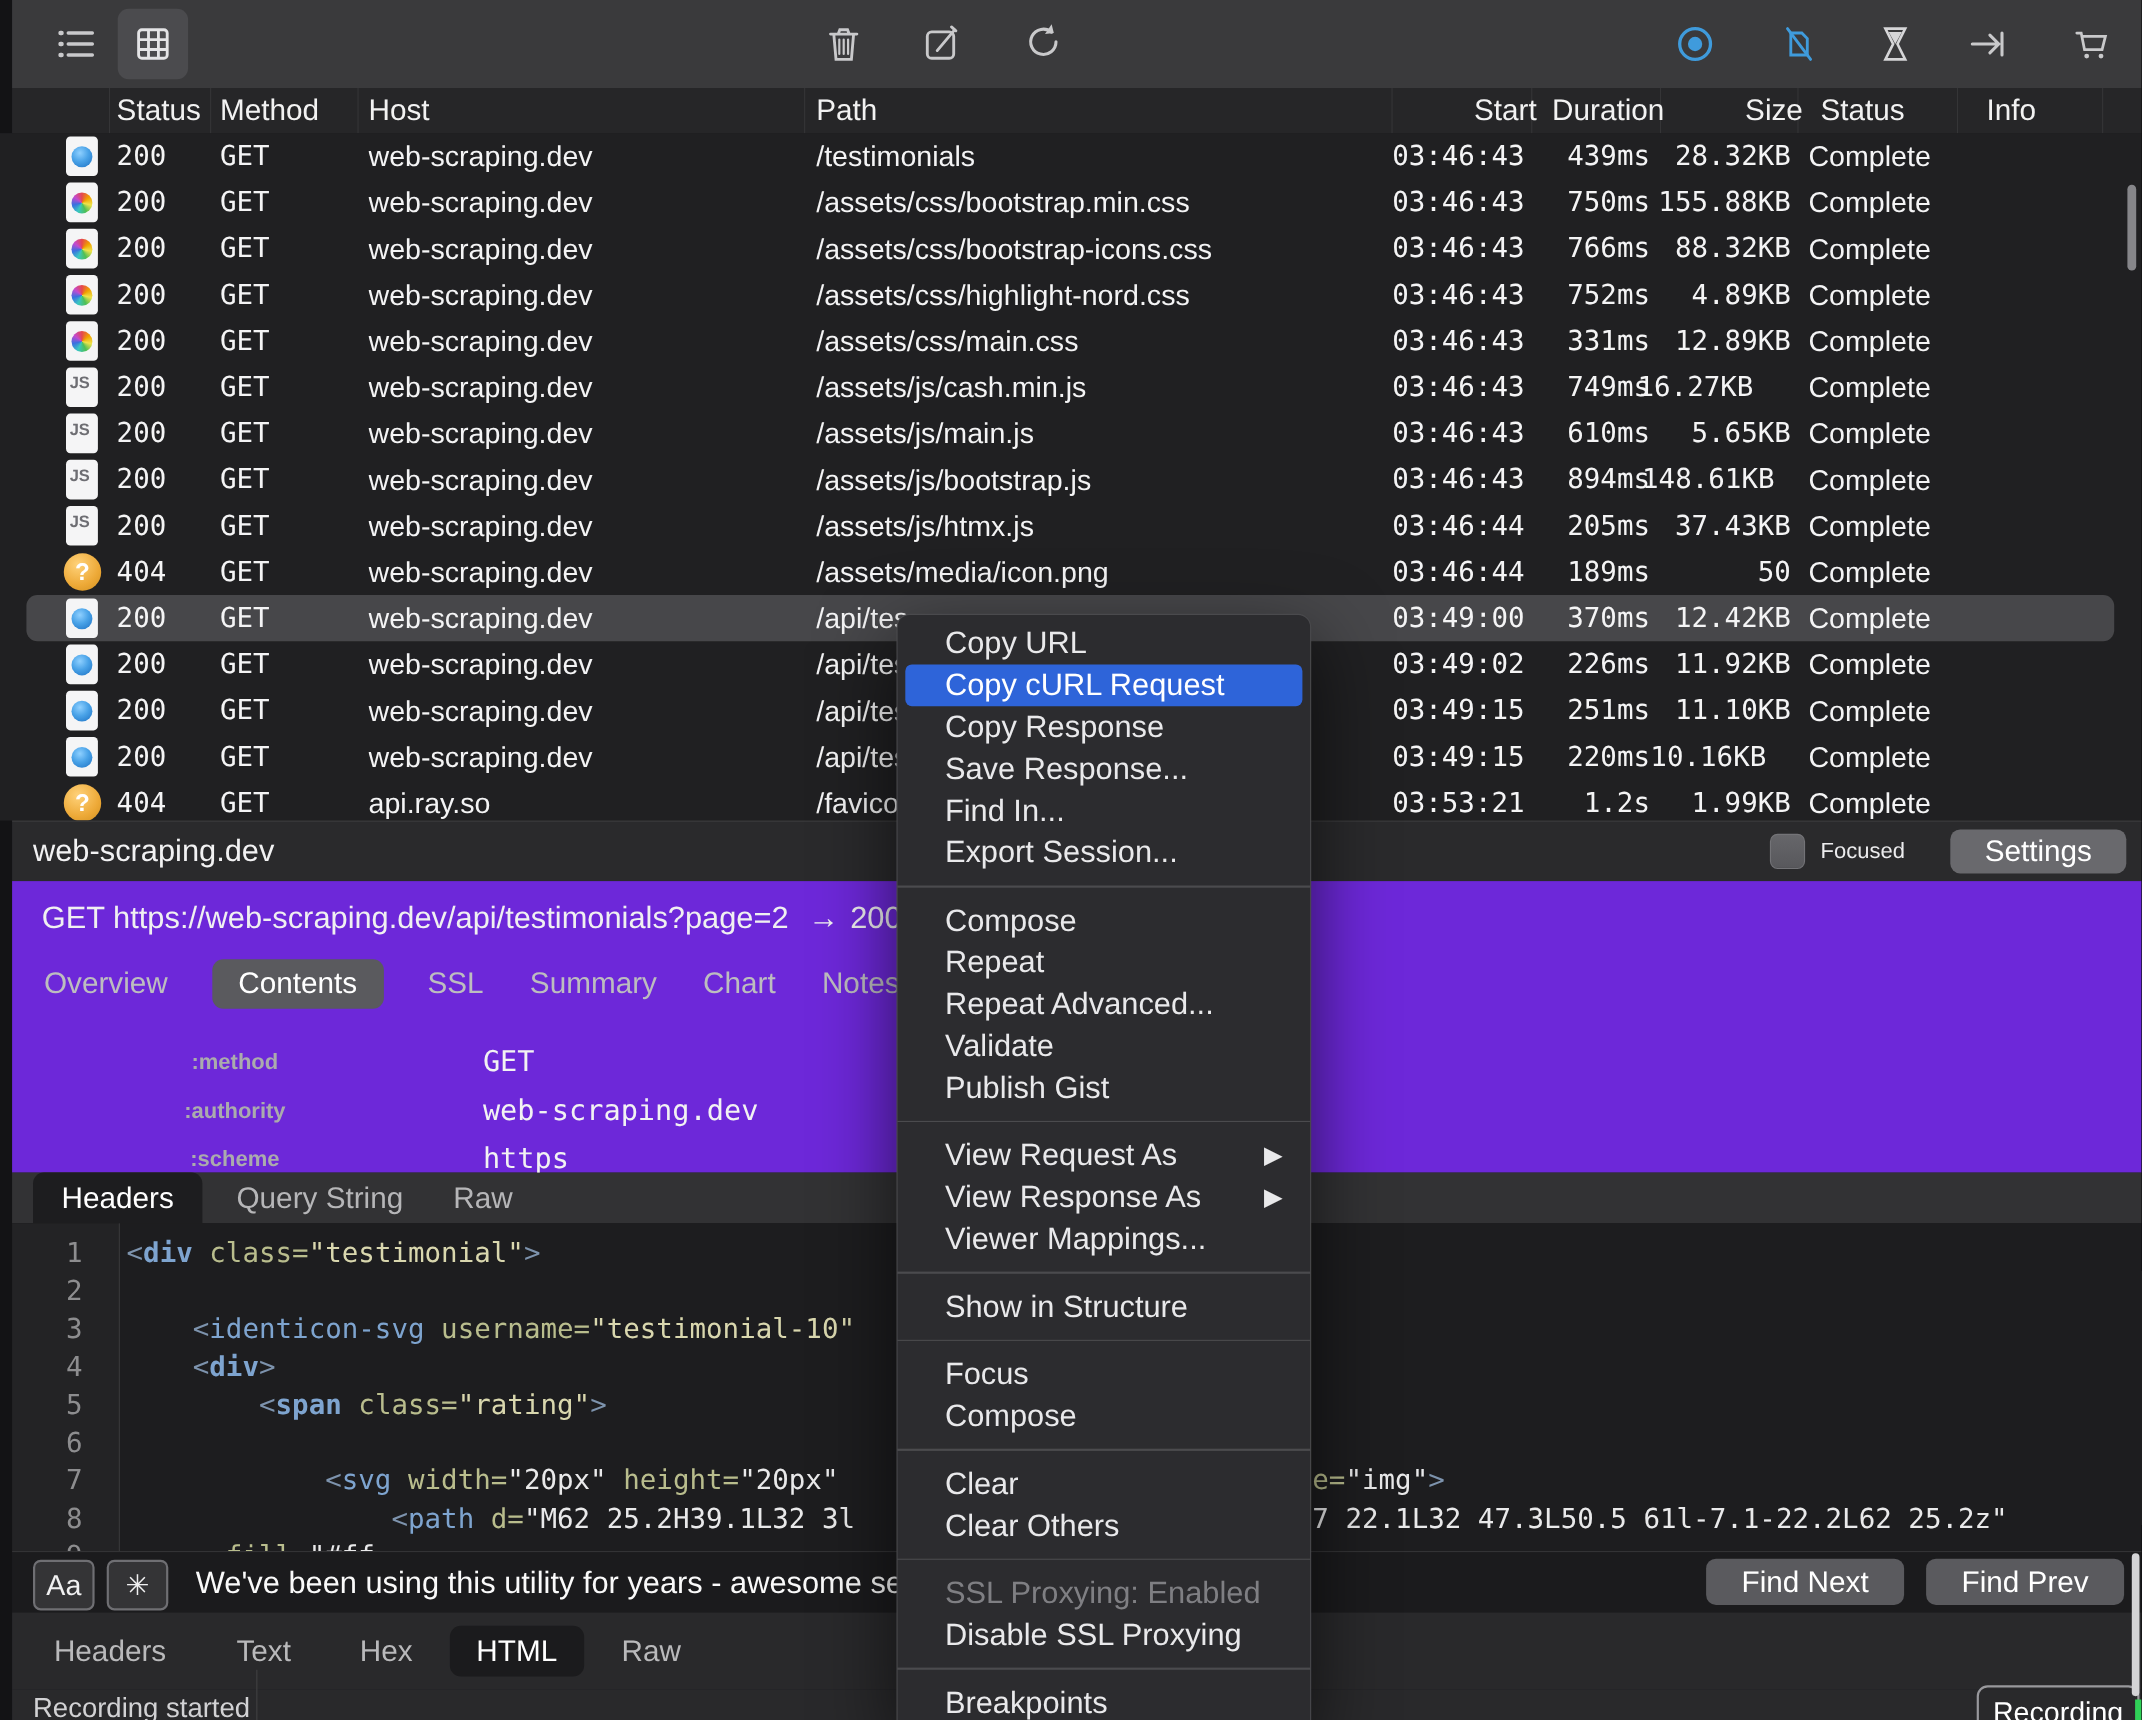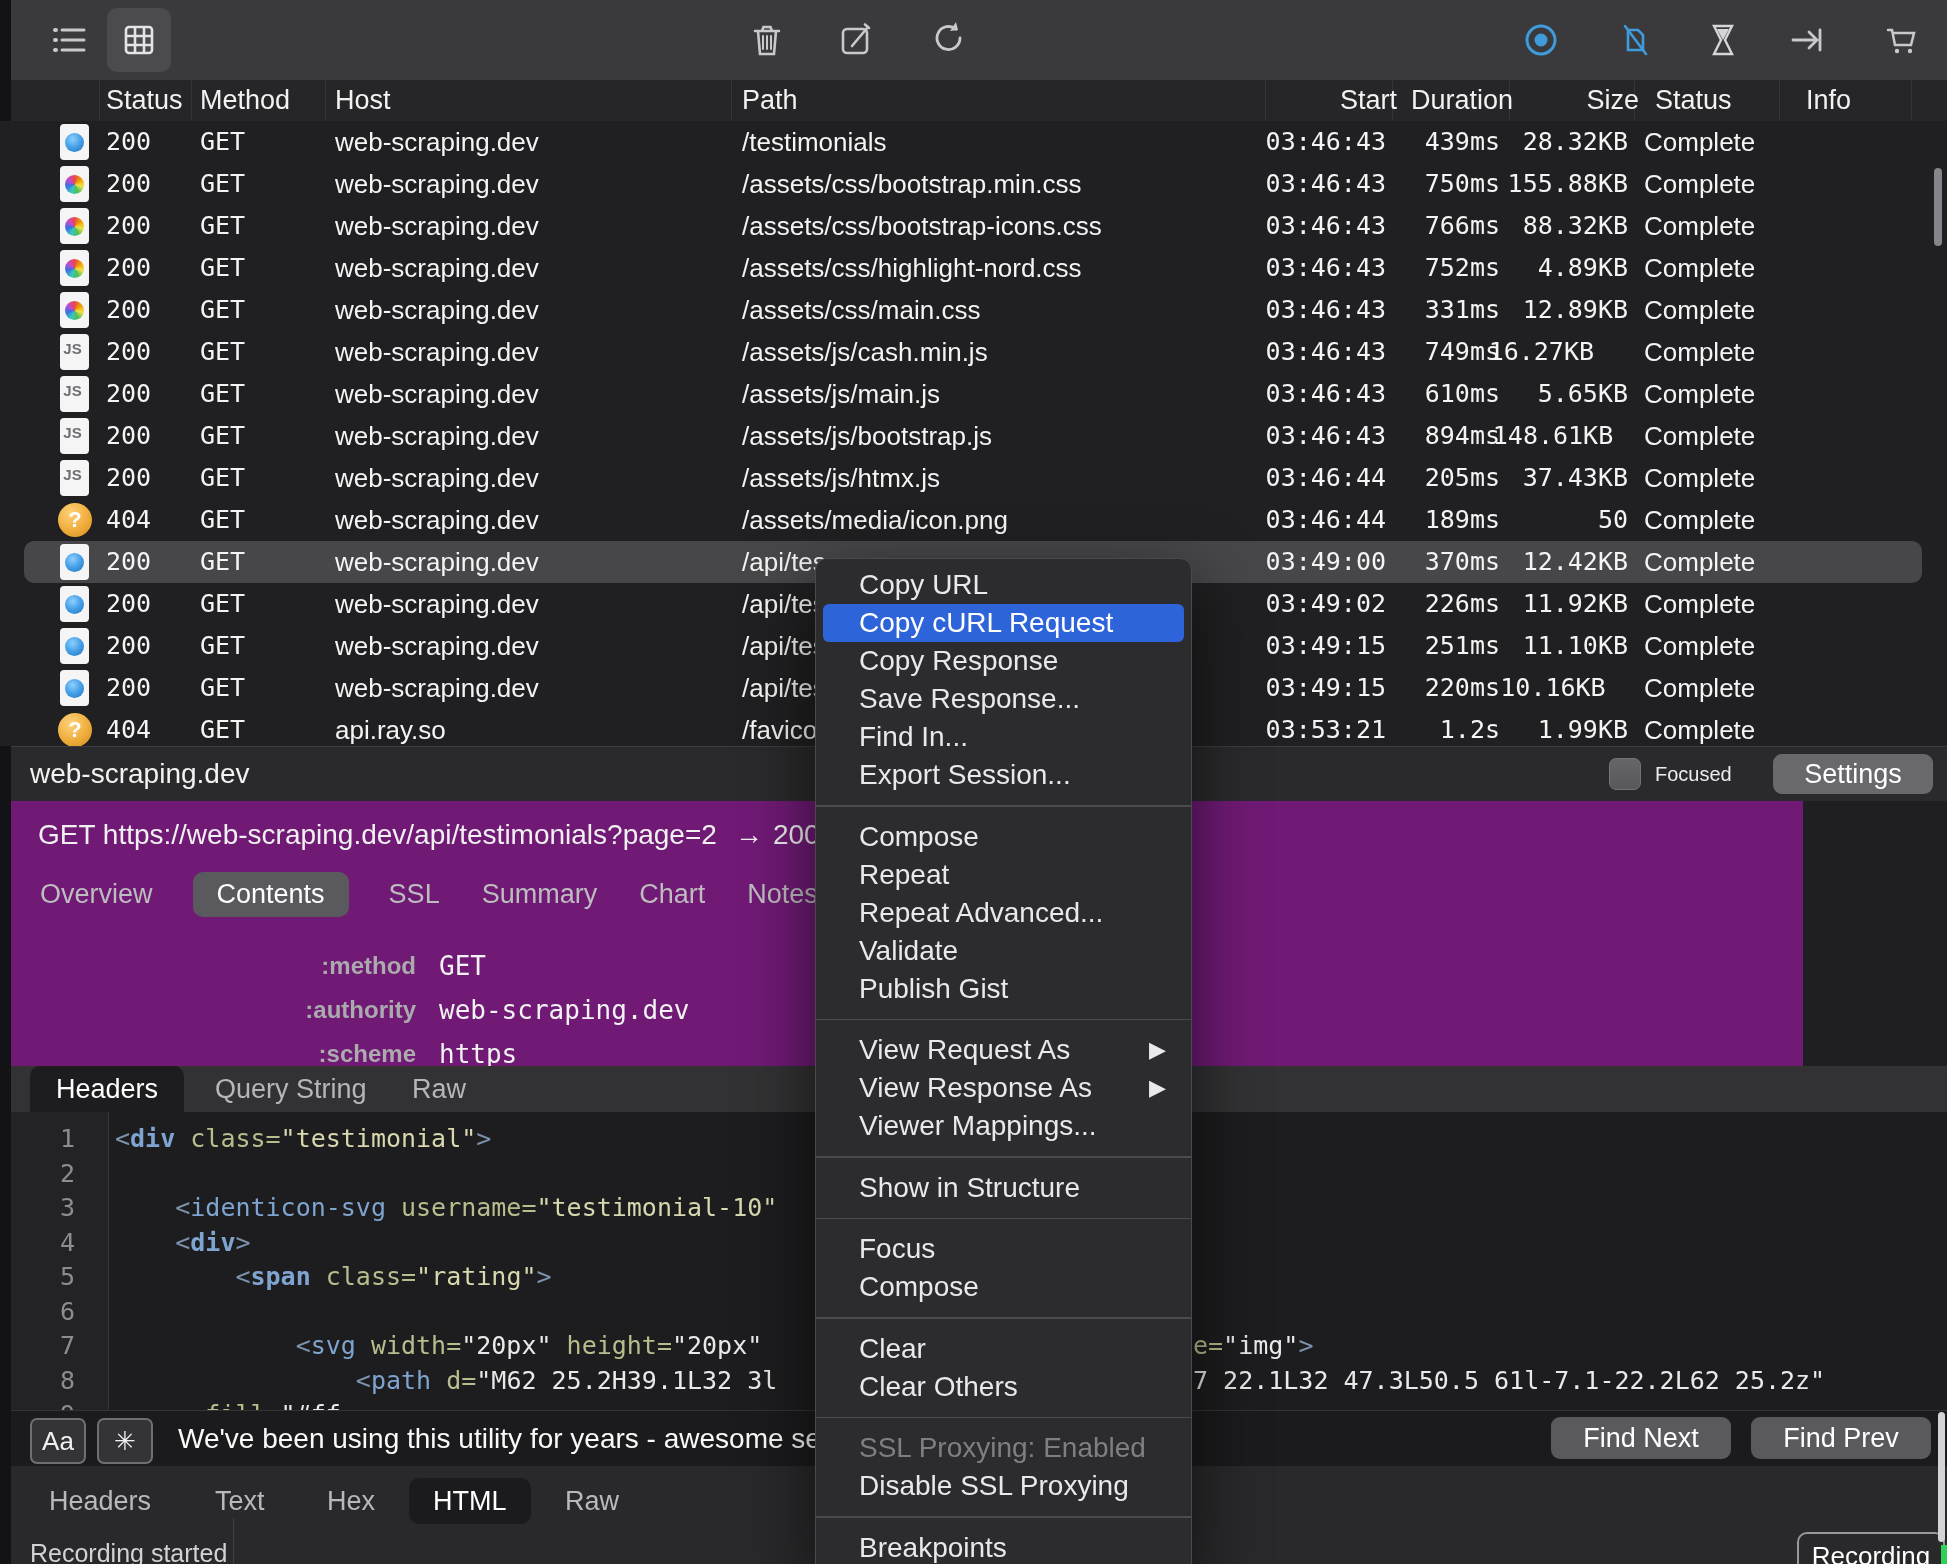--- a/index.html
+++ b/index.html
@@ -34,28 +34,28 @@
   .jslabel{position:absolute;left:0;top:7px;width:29px;text-align:center;font-family:"Liberation Sans",sans-serif;font-weight:bold;font-size:15px;color:#6e6e73;}
   .qcirc{position:absolute;left:0;top:2px;width:34px;height:34px;border-radius:50%;background:radial-gradient(circle at 38% 30%,#ffd27a,#eda califa 0,#eda937 60%,#d08f1f 100%);background:radial-gradient(circle at 38% 30%,#ffd27a,#eda937 60%,#d08f1f 100%);
          color:#fff;font-weight:bold;font-size:22px;text-align:center;line-height:34px;}
   
   .detail-top{position:absolute;left:11px;top:746px;width:1936px;height:54px;background:#2a2a2c;border-top:1px solid #3c3c3e;}
   .host-title{position:absolute;left:19px;top:0;height:54px;line-height:54px;font-size:28px;color:#f2f2f3;}
   .chk{position:absolute;left:1598px;top:11px;width:30px;height:30px;border-radius:7px;background:linear-gradient(#66666a,#58585c);border:1px solid #737377;}
   .chk-lb{position:absolute;left:1644px;top:0;height:54px;line-height:54px;font-size:20px;color:#ececee;}
   .btn{display:flex;align-items:center;justify-content:center;background:#69696d;border-radius:9px;color:#fff;}
   .settings-btn{position:absolute;left:1762px;top:7px;width:160px;height:40px;font-size:27px;}
-  .detail-body{position:absolute;left:11px;top:801px;width:1792px;height:265px;background:#701a75;}
+  .detail-body{position:absolute;left:11px;top:801px;width:1936px;height:265px;background:#6d28d9;}
   .req-line{position:absolute;left:27px;top:18px;font-size:28px;color:#f0f0f1;white-space:nowrap;}
   .req-arrow{color:#f0f0f1;padding:0 10px 0 18px;}
   .tabs{position:absolute;left:27px;top:70px;height:46px;display:flex;align-items:center;gap:38px;}
   .tab{font-size:27px;color:#bdbdbf;padding:7px 2px;}
   .tab.active{background:#5a5a5e;color:#ffffff;border-radius:10px;padding:7px 24px;}
   .kv{position:absolute;left:0;width:1000px;height:44px;}
-  .kv .k{position:absolute;left:0;width:405px;text-align:right;font-size:24px;font-weight:bold;color:#ababad;line-height:44px;}
+  .kv .k{position:absolute;left:0;width:405px;text-align:center;font-size:20px;font-weight:bold;color:#ababad;line-height:44px;}
   .kv .v{position:absolute;left:428px;font-family:"DejaVu Sans Mono",monospace;font-size:26px;color:#f2f2f3;line-height:44px;}
   
   .subbar{position:absolute;left:11px;top:1066px;width:1936px;height:46px;background:#323234;}
   .subtab{position:absolute;top:0;height:46px;line-height:46px;font-size:27px;color:#b6b6b8;padding:0 26px;}
   .subtab.active{background:#1d1d1f;color:#ffffff;border-radius:10px 10px 0 0;}
   
   .code{position:absolute;left:11px;top:1112px;width:1936px;height:298px;background:#1d1d1f;overflow:hidden;}
   .gutter{position:absolute;left:0;top:0;width:97px;height:298px;background:#232325;border-right:1px solid #38383a;}
   .cl{position:absolute;left:0;width:1936px;height:35px;line-height:35px;white-space:pre;
       font-family:"DejaVu Sans Mono",monospace;font-size:25px;}

